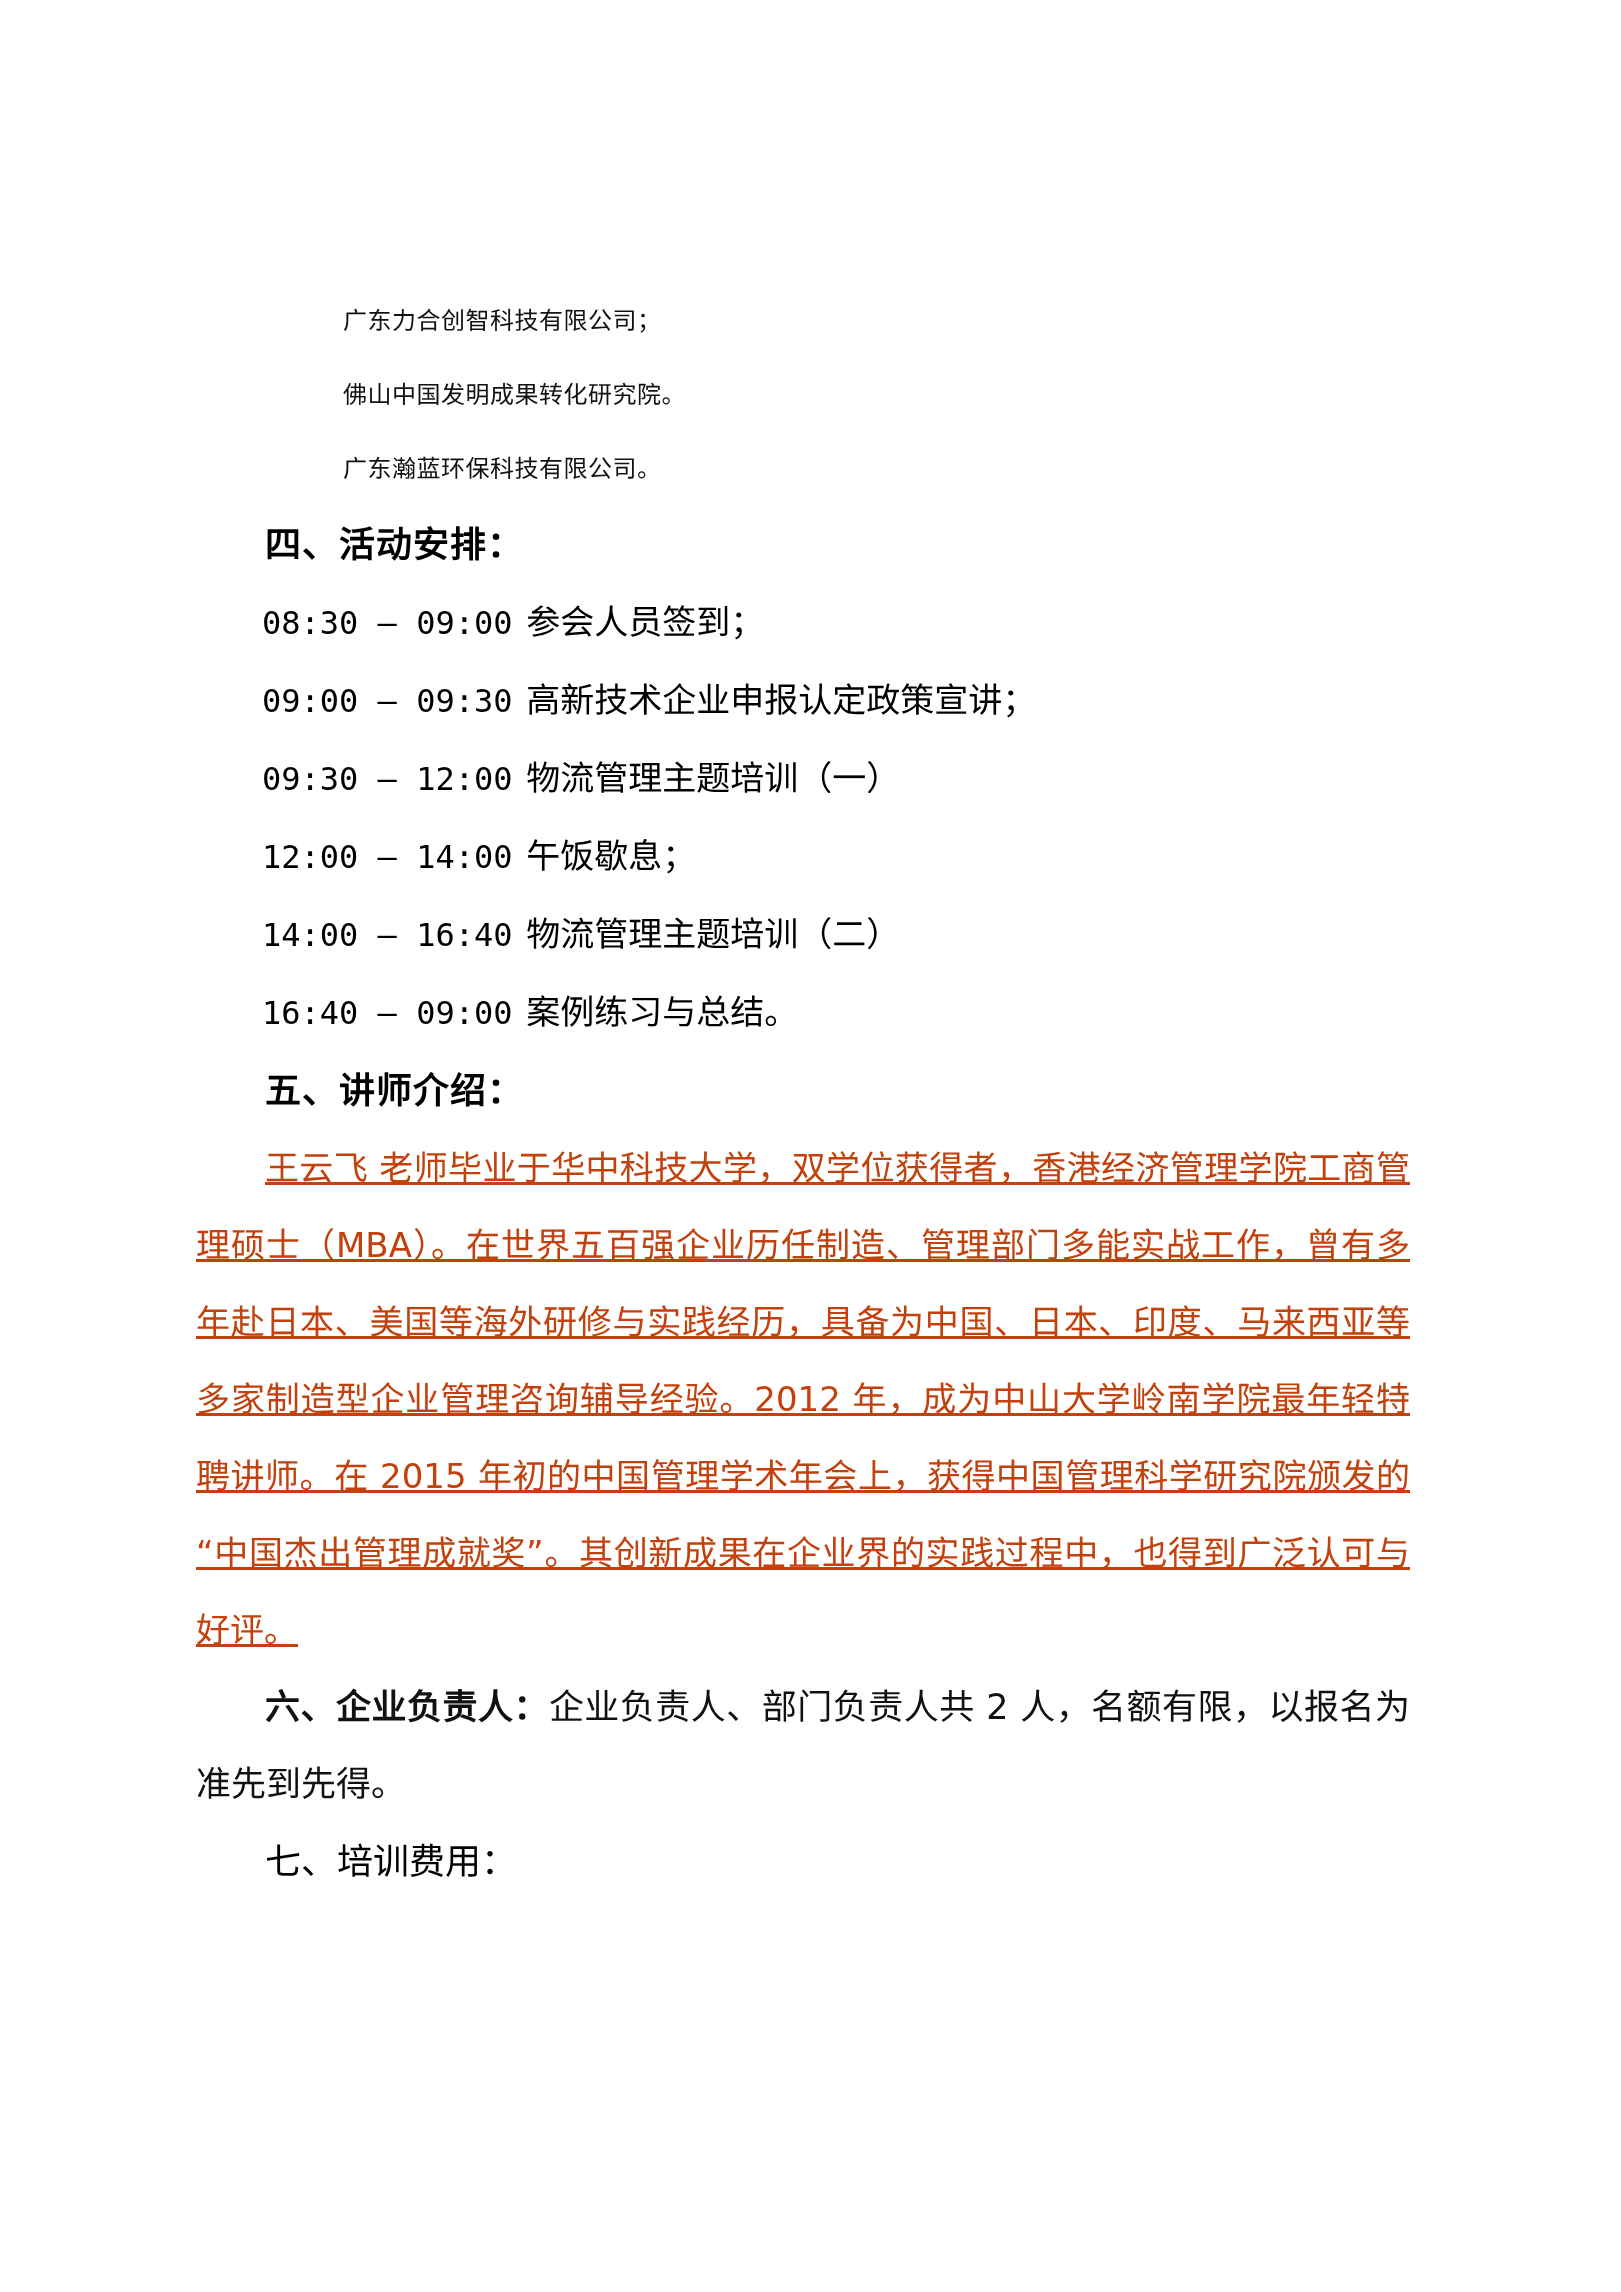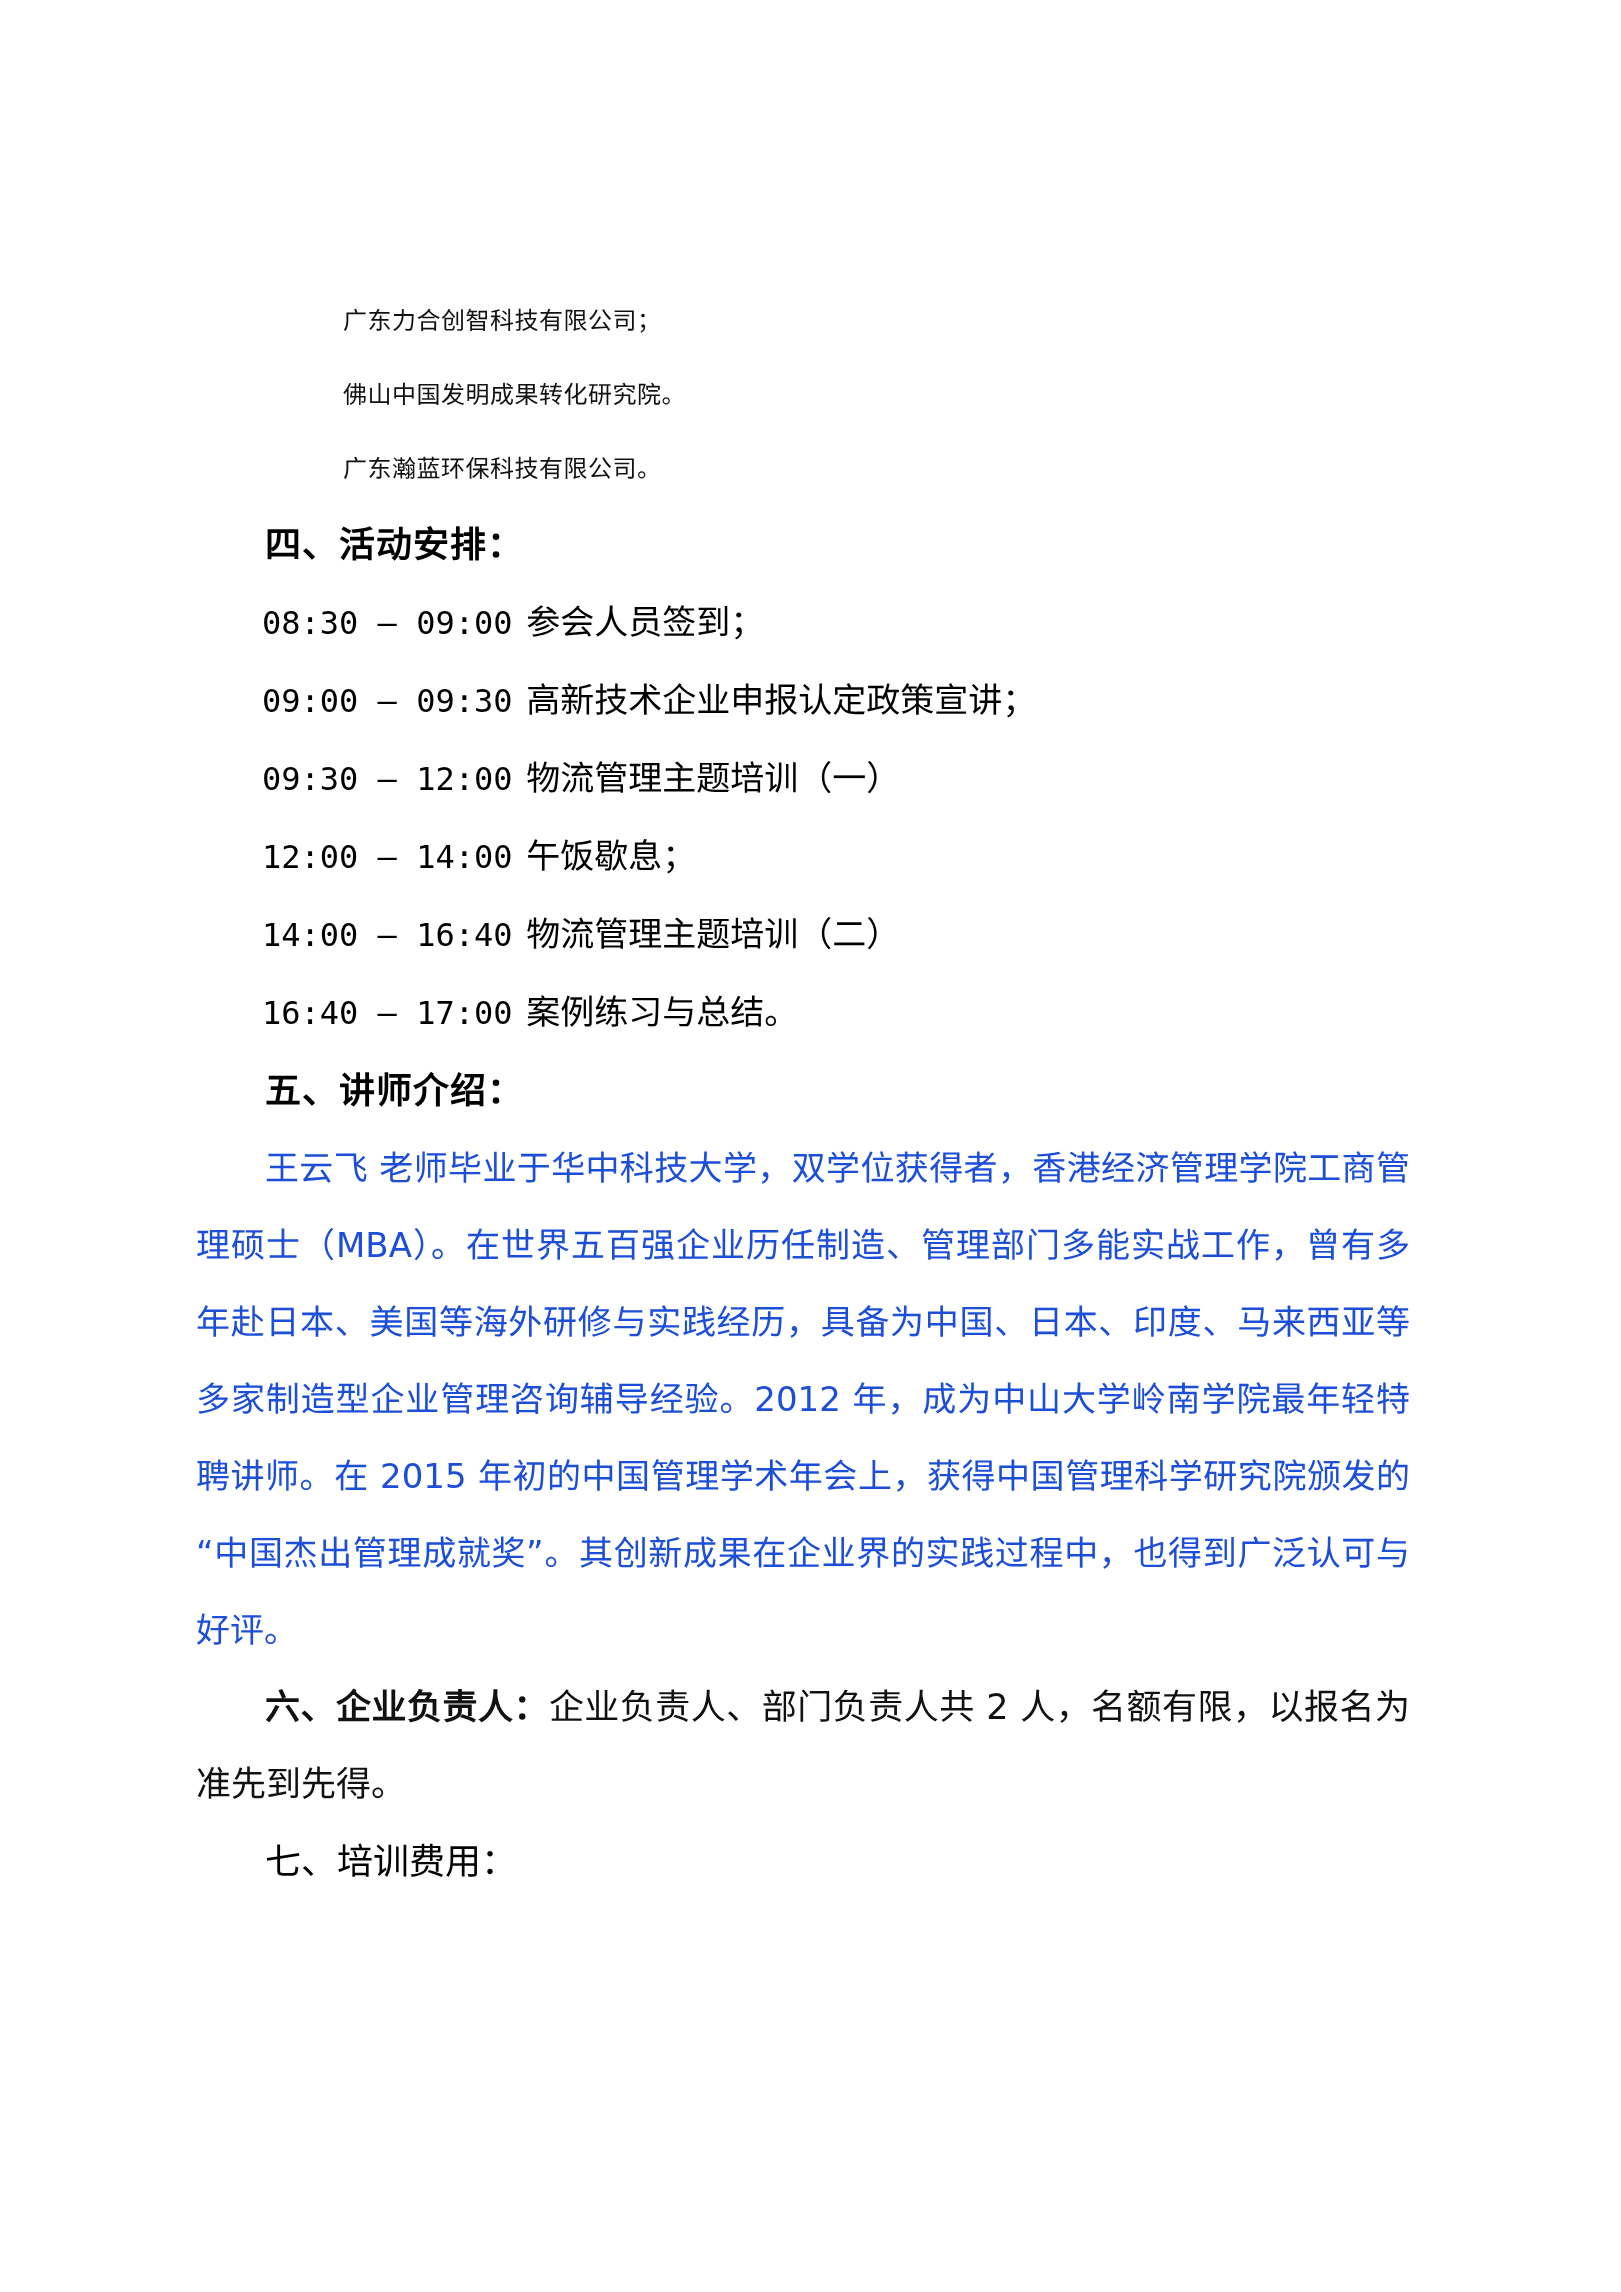--- a/index.html
+++ b/index.html
@@ -70,21 +70,22 @@
     margin-left: 13.7px;
   }
   .para {
     font-size: 34px;
     line-height: 77px;
     text-align: justify;
     text-justify: inter-ideograph;
     text-indent: 69px;
     margin: 0;
     font-family: "DejaVu Sans", "Liberation Sans", sans-serif;
-    color: #1d4ed8;
+    color: #c2410c;
+    text-decoration: underline;
   }
   .heading-inline {
     font-size: 35px;
     line-height: 77px;
     text-indent: 69px;
     margin: 0;
     font-family: "DejaVu Sans", "Liberation Sans", sans-serif;
     text-align: justify;
     text-justify: inter-ideograph;
     color: #111;
@@ -124,21 +125,21 @@
     <li class="schedule-row">
       <span class="sched-time">09:30 – 12:00</span><span class="sched-text">物流管理主题培训（一）</span>
     </li>
     <li class="schedule-row">
       <span class="sched-time">12:00 – 14:00</span><span class="sched-text">午饭歇息；</span>
     </li>
     <li class="schedule-row">
       <span class="sched-time">14:00 – 16:40</span><span class="sched-text">物流管理主题培训（二）</span>
     </li>
     <li class="schedule-row">
-      <span class="sched-time">16:40 – 17:00</span><span class="sched-text">案例练习与总结。</span>
+      <span class="sched-time">16:40 – 09:00</span><span class="sched-text">案例练习与总结。</span>
     </li>
   </ul>
 
   <div class="section-heading">五、讲师介绍：</div>
 
   <p class="para">王云飞 老师毕业于华中科技大学，双学位获得者，香港经济管理学院工商管理硕士（MBA）。在世界五百强企业历任制造、管理部门多能实战工作，曾有多年赴日本、美国等海外研修与实践经历，具备为中国、日本、印度、马来西亚等多家制造型企业管理咨询辅导经验。2012 年，成为中山大学岭南学院最年轻特聘讲师。在 2015 年初的中国管理学术年会上，获得中国管理科学研究院颁发的 “中国杰出管理成就奖”。其创新成果在企业界的实践过程中，也得到广泛认可与好评。</p>
 
   <p class="heading-inline">
     <b>六、企业负责人：</b><span>企业负责人、部门负责人共 2 人，名额有限，以报名为准先到先得。</span>
   </p>

